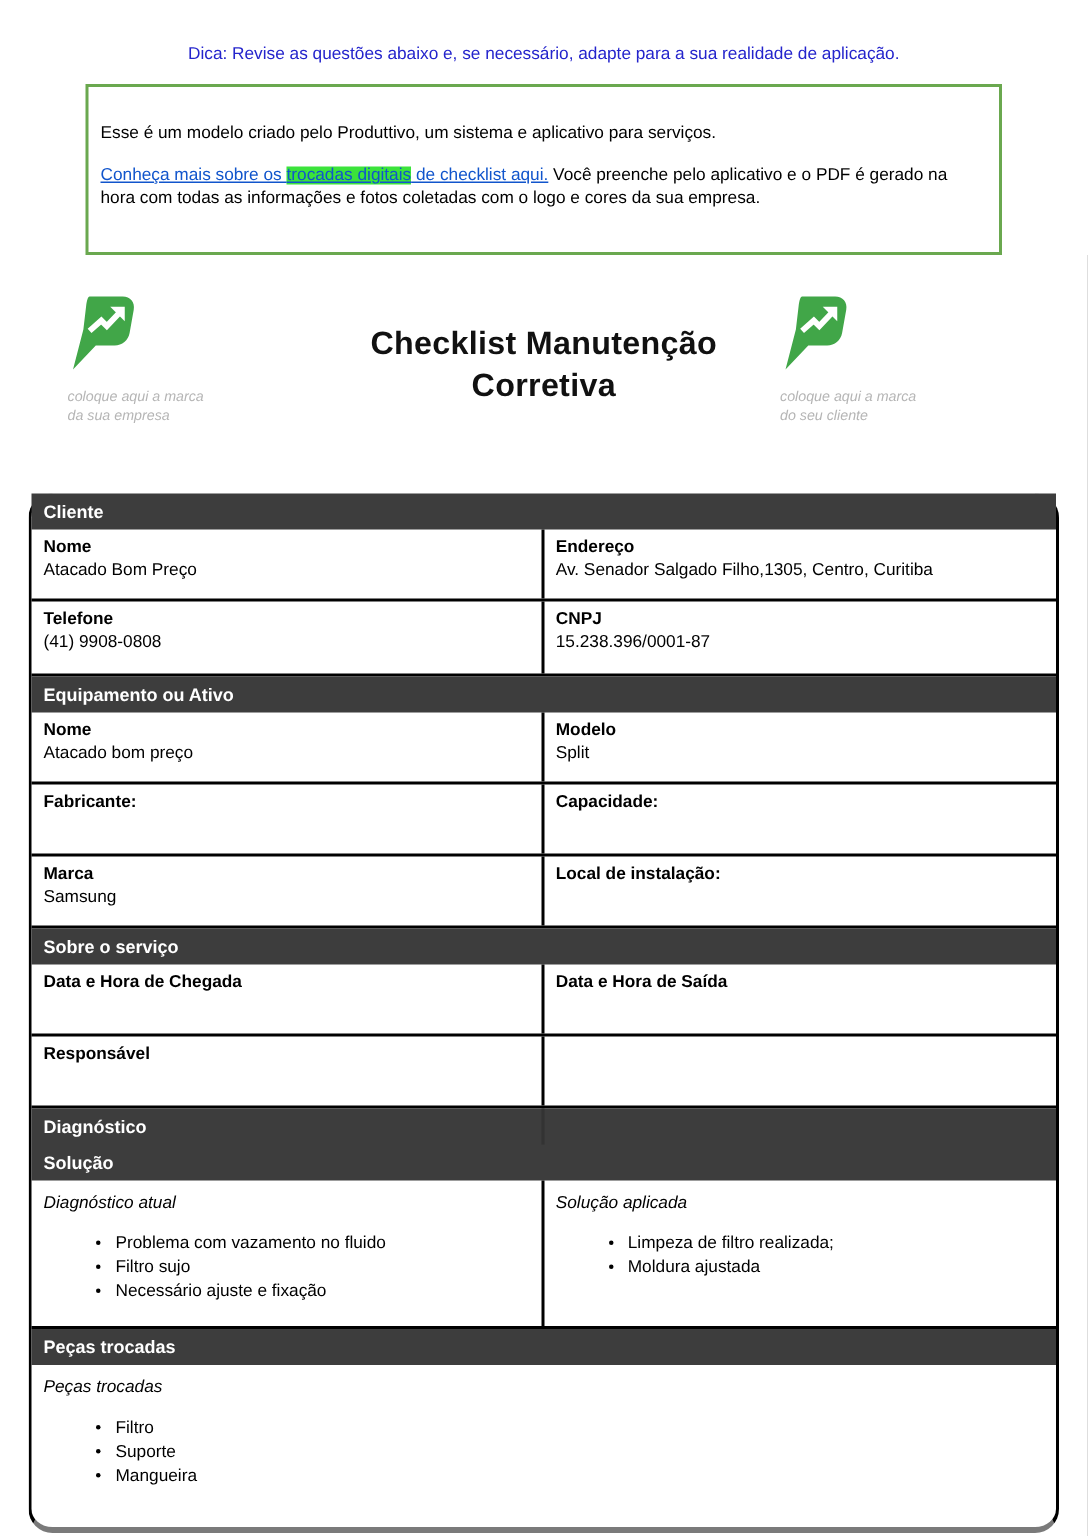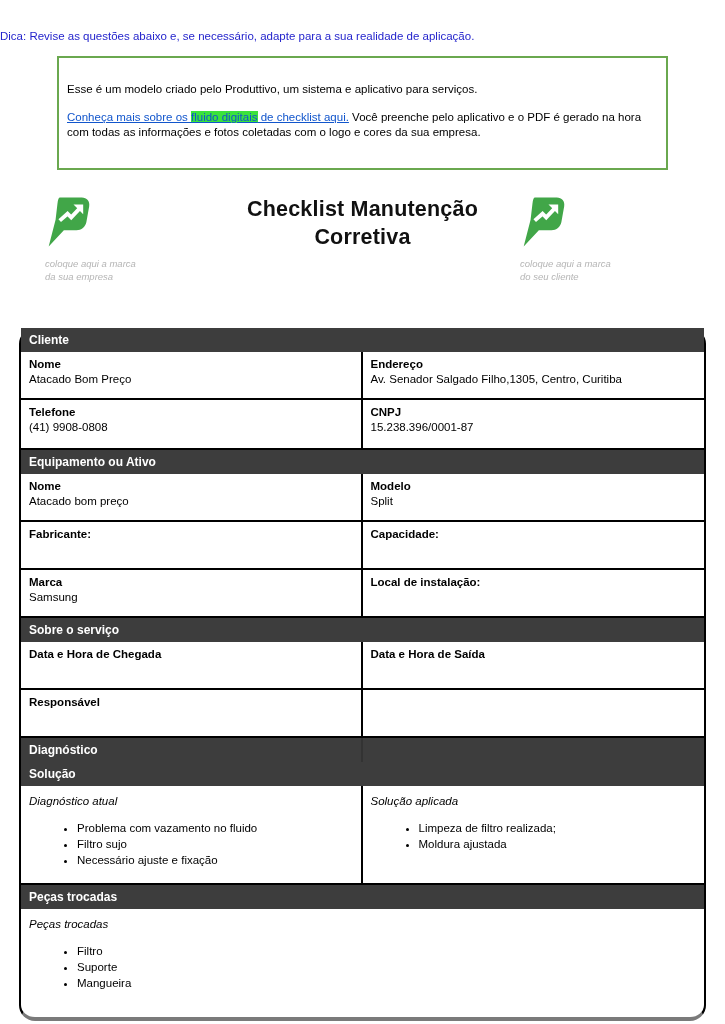--- a/index.html
+++ b/index.html
@@ -3,21 +3,21 @@
 <meta charset="utf-8">
 <style>
   * { margin: 0; padding: 0; box-sizing: border-box; }
   html, body { background: #fff; }
   body {
     width: 725px; height: 1024px; overflow: hidden;
     font-family: "Liberation Sans", "DejaVu Sans", sans-serif;
     color: #000; position: relative;
   }
   .tip {
-    margin-top: 30px; 
+    margin-top: 30px; text-align: center;
     color: #2424cc; font-size: 11.5px;
   }
   .info-box {
     width: 611px; margin: 14px auto 0;
     border: 2px solid #6aa84f;
     padding: 24px 10px 24px 8px;
     font-size: 11.5px; line-height: 1.32; min-height: 114px;
   }
   .info-box p + p { margin-top: 13px; }
   .doc-link { color: #1155cc; text-decoration: underline; cursor: pointer; }
@@ -25,21 +25,21 @@
   .header-row {
     display: flex; align-items: flex-start;
     padding: 0 45px; margin-top: 26px;
   }
   .logo-block { width: 160px; flex: 0 0 160px; text-align: left; }
   .logo-block svg { width: 46px; height: 52px; }
   .logo-caption {
     margin-top: 5px; font-style: italic;
     color: #b5b5b5; font-size: 9.5px; line-height: 1.4;
   }
-  .title-block { flex: 1; text-align: center; }
+  .title-block { flex: 1; text-align: center; margin-top: 20px; }
   .title-block h1 {
     font-size: 21.5px; font-weight: bold; color: #111;
     line-height: 1.28; letter-spacing: 0.2px;
   }
   .doc-table {
     width: 687px; margin: 44px auto 0;
     border-left: 2px solid #000; border-right: 2px solid #000;
     border-bottom: 4px solid #7a7a7a;
     font-size: 11.5px;
     border-radius: 16px;
@@ -63,21 +63,21 @@
   .cell ul { margin-top: 14px; padding-left: 48px; }
   .cell ul li { margin-bottom: 1px; line-height: 1.32; }
 </style>
 </head>
 <body>
 
 <div class="tip">Dica: Revise as questões abaixo e, se necessário, adapte para a sua realidade de aplicação.</div>
 
 <div class="info-box">
   <p>Esse é um modelo criado pelo Produttivo, um sistema e aplicativo para serviços.</p>
-  <p><a class="doc-link"><span>Conheça mais sobre os </span><span class="hl">fluido digitais</span><span> de checklist aqui.</span></a><span> Você preenche pelo aplicativo e o PDF é gerado na hora com todas as informações e fotos coletadas com o logo e cores da sua empresa.</span></p>
+  <p><a class="doc-link"><span>Conheça mais sobre os </span><span class="hl">trocadas digitais</span><span> de checklist aqui.</span></a><span> Você preenche pelo aplicativo e o PDF é gerado na hora com todas as informações e fotos coletadas com o logo e cores da sua empresa.</span></p>
 </div>
 
 <div class="header-row">
   <div class="logo-block">
     <svg viewBox="0 0 50 55" aria-hidden="true">
       <path fill="#41a648" d="M16 1 L40 1 C45.5 1 49 5.2 48 10.6 L45 27.5 C44 32.8 39.6 36.5 34.2 36.5 L20.5 36.5 L4 54 L11.5 25 L13.5 8 C14 3.8 14.8 1 16 1 Z"></path>
       <polyline points="16,26 24.5,18.5 28.5,22.5 38,12.5" fill="none" stroke="#fff" stroke-width="4.2"></polyline>
       <polygon points="31,8.5 41.5,8.5 41.5,19" fill="#fff"></polygon>
     </svg>
     <div class="logo-caption">

